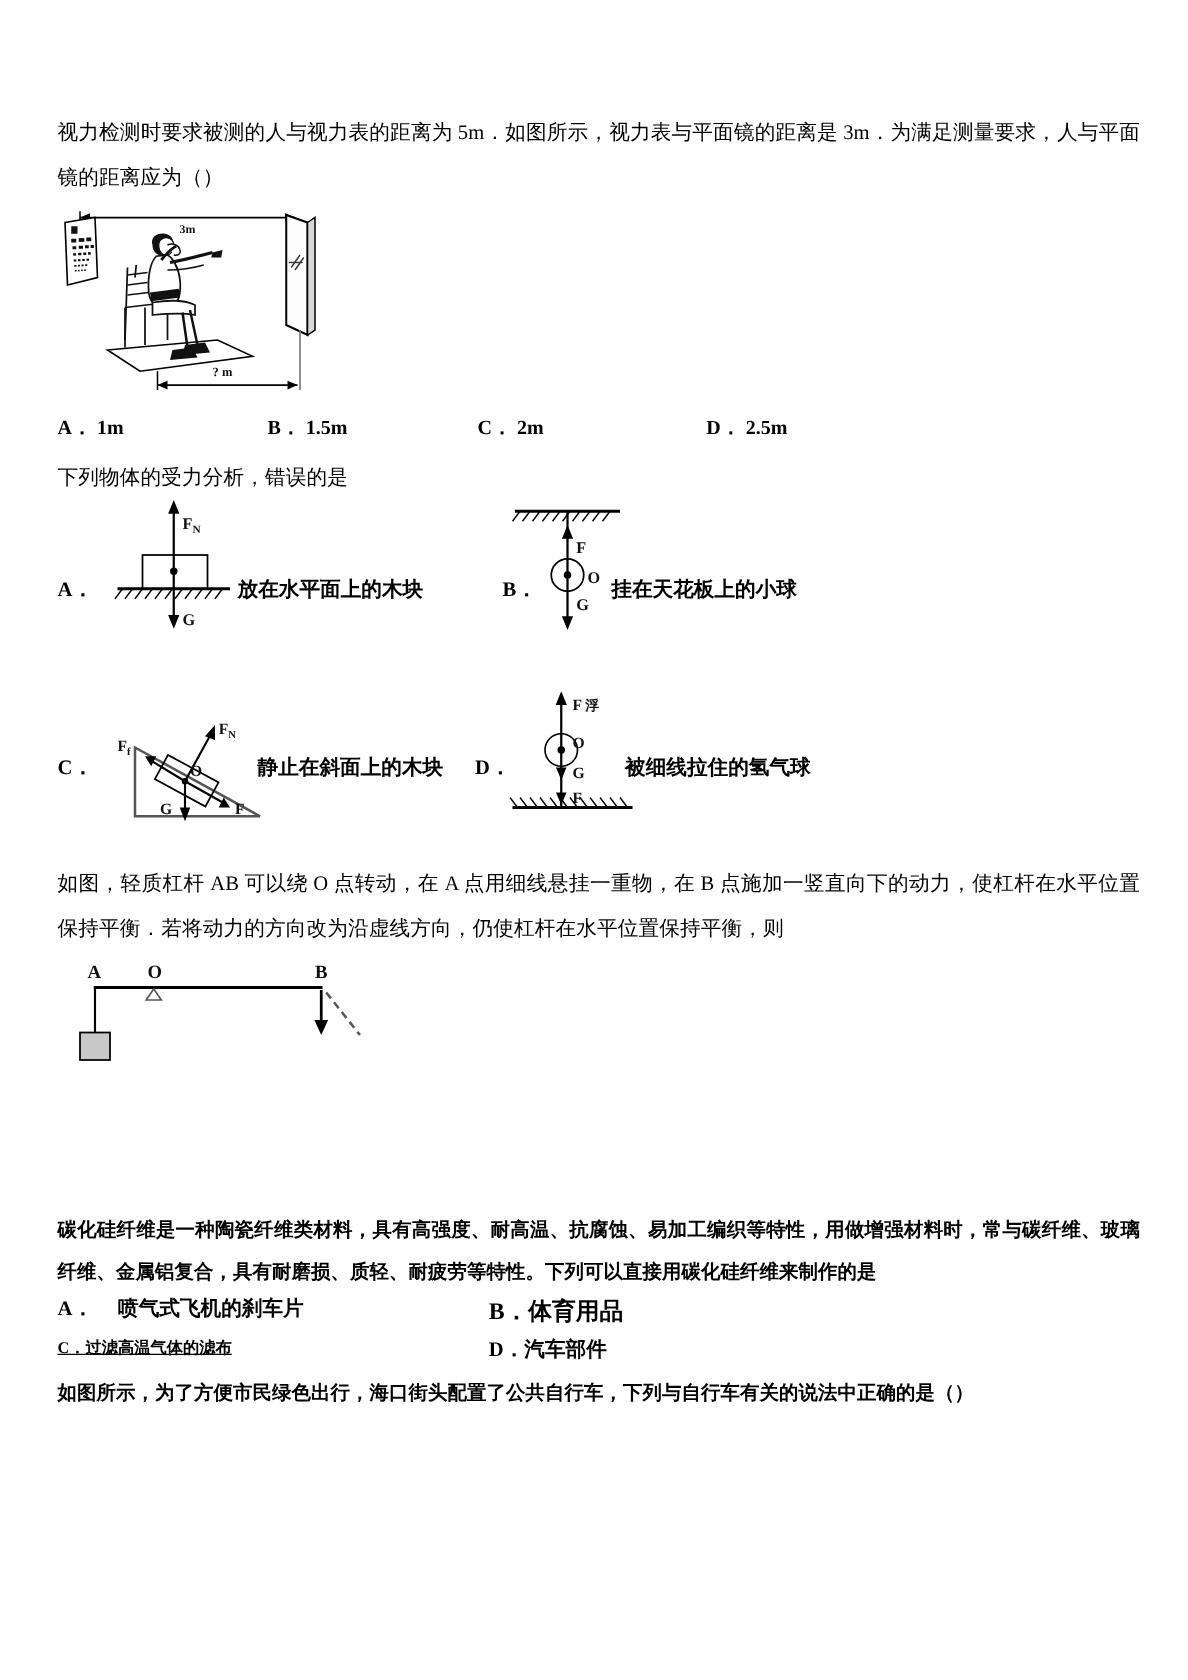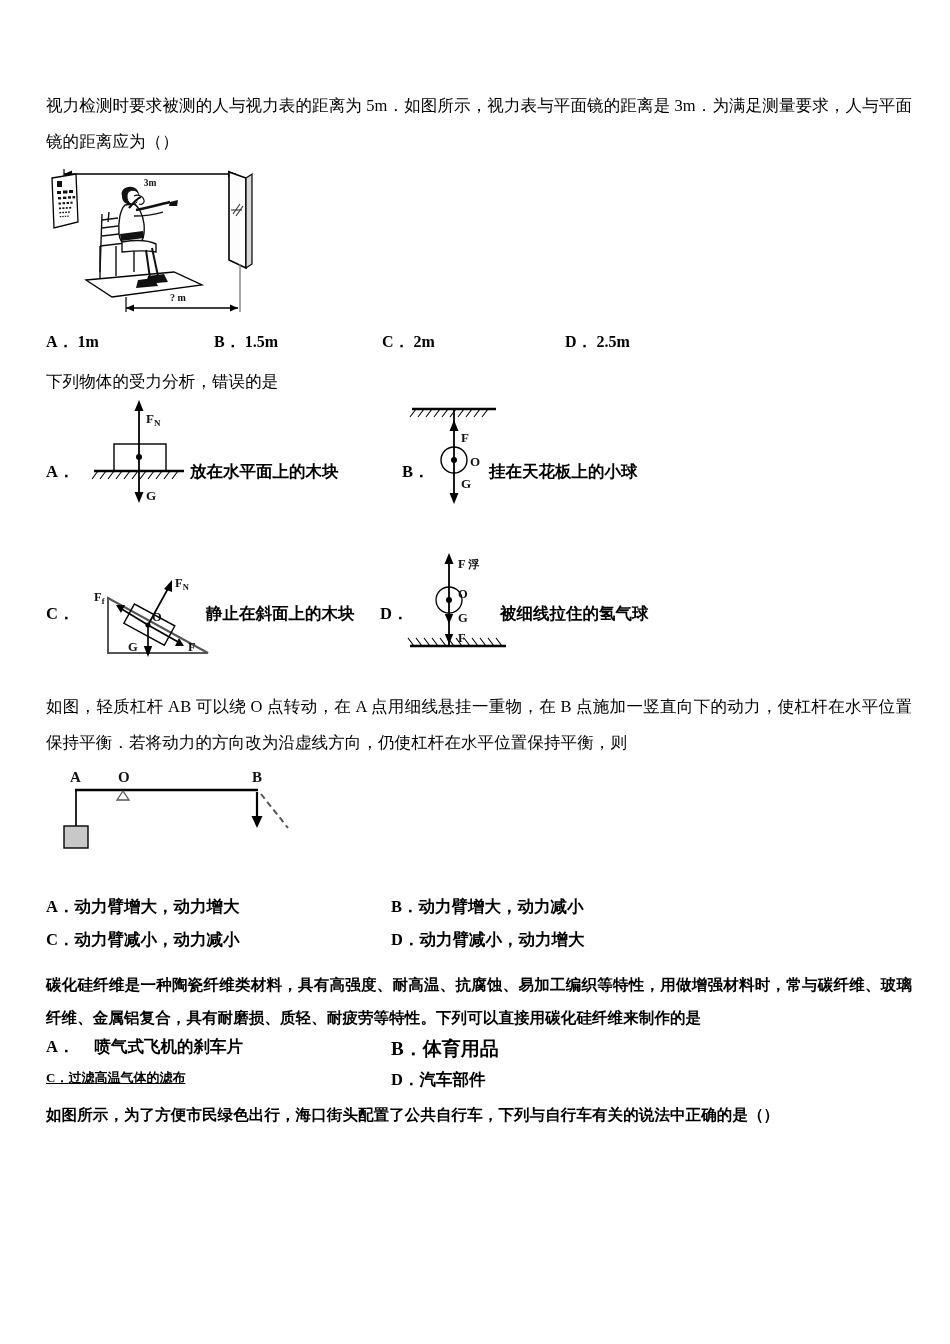--- a/index.html
+++ b/index.html
@@ -337,34 +337,20 @@
 
       <rect x="8" y="60" width="24" height="22" fill="#c8c8c8" stroke="#000" stroke-width="1.4"></rect>
 
       <line x1="201" y1="26" x2="201" y2="56" stroke="#000" stroke-width="2.2"></line>
       <polygon points="201,62 195.5,50 206.5,50" fill="#000"></polygon>
 
       <line x1="205" y1="28" x2="232" y2="62" stroke="#555" stroke-width="2" stroke-dasharray="6,4"></line>
     </svg>
   </div>
 
-  <div style="position:absolute; left:46px; top:896px; width:866px; height:60px;">
-    <div class="opt-item" style="left:0px; top:0px; font-size:16.5px; font-weight:500;">
-      <span class="opt-label">A．</span><span style="font-family:'Liberation Sans',sans-serif; font-weight:600;">动力臂增大，动力增大</span>
-    </div>
-    <div class="opt-item" style="left:345px; top:0px; font-size:16.5px; font-weight:500;">
-      <span class="opt-label">B．</span><span style="font-family:'Liberation Sans',sans-serif; font-weight:600;">动力臂增大，动力减小</span>
-    </div>
-    <div class="opt-item" style="left:0px; top:33px; font-size:16.5px; font-weight:500;">
-      <span class="opt-label">C．</span><span style="font-family:'Liberation Sans',sans-serif; font-weight:600;">动力臂减小，动力减小</span>
-    </div>
-    <div class="opt-item" style="left:345px; top:33px; font-size:16.5px; font-weight:500;">
-      <span class="opt-label">D．</span><span style="font-family:'Liberation Sans',sans-serif; font-weight:600;">动力臂减小，动力增大</span>
-    </div>
-  </div>
 
   <div class="q-block" style="left:46px; top:968px; width:866px;">
     <div class="q-text" style="font-family:'Liberation Sans','DejaVu Sans',sans-serif; font-size:15.5px; line-height:33px; font-weight:600;">碳化硅纤维是一种陶瓷纤维类材料，具有高强度、耐高温、抗腐蚀、易加工编织等特性，用做增强材料时，常与碳纤维、玻璃纤维、金属铝复合，具有耐磨损、质轻、耐疲劳等特性。下列可以直接用碳化硅纤维来制作的是</div>
   </div>
 
   <div style="position:absolute; left:46px; top:1036px; width:866px; height:60px;">
     <div class="opt-item" style="left:0px; top:0px; font-size:16.5px;">
       <span class="opt-label">A．</span><span style="font-family:'Liberation Sans',sans-serif; font-weight:600;margin-left:20px;">喷气式飞机的刹车片</span>
     </div>
     <div class="opt-item" style="left:345px; top:0px; font-size:19px;">

